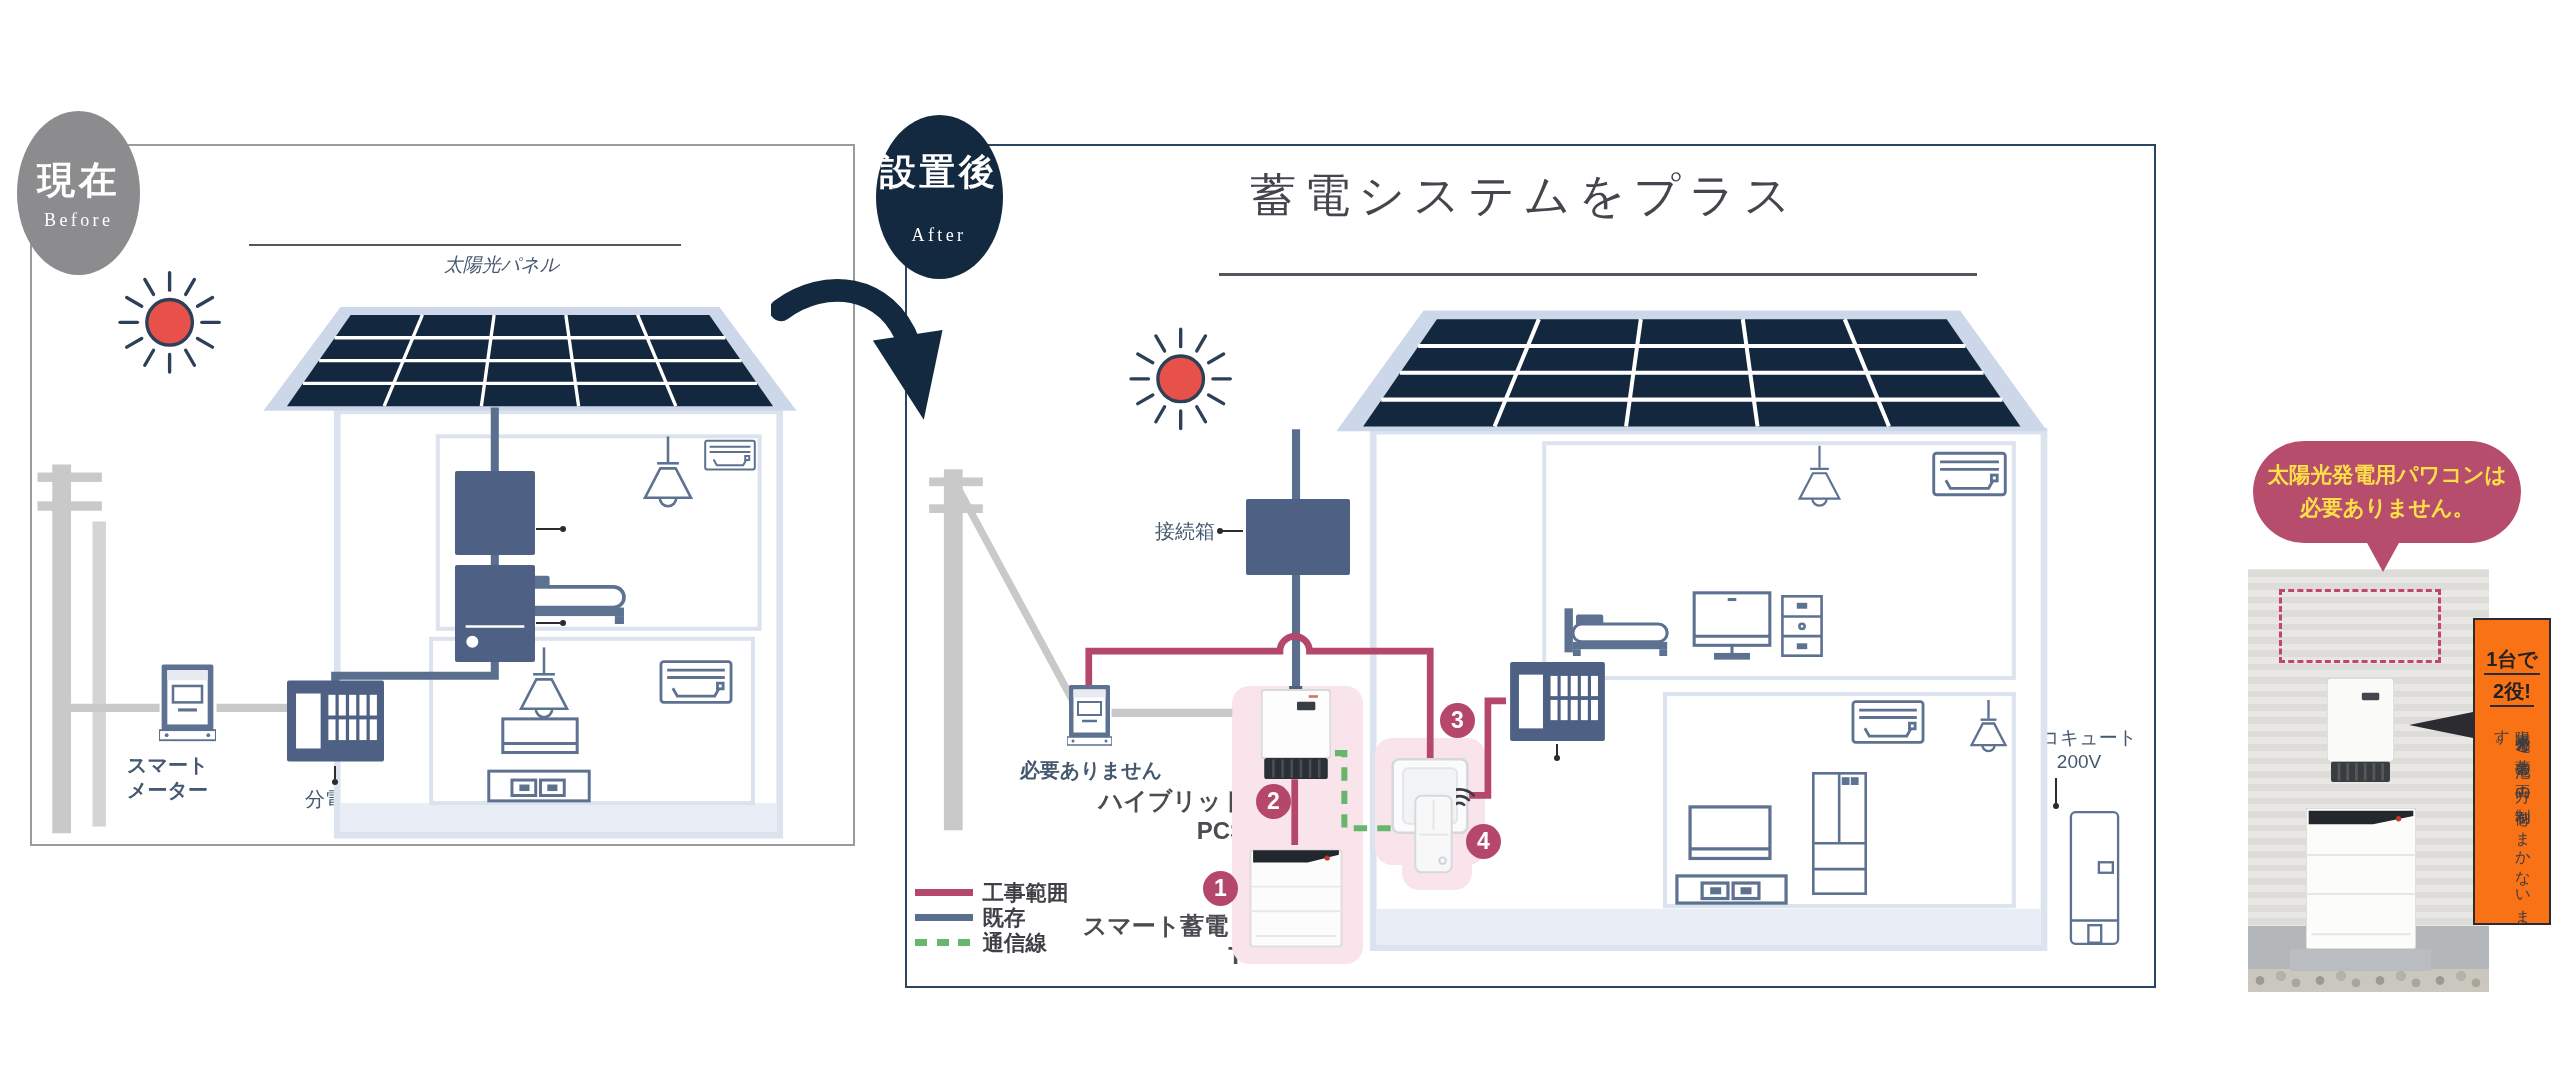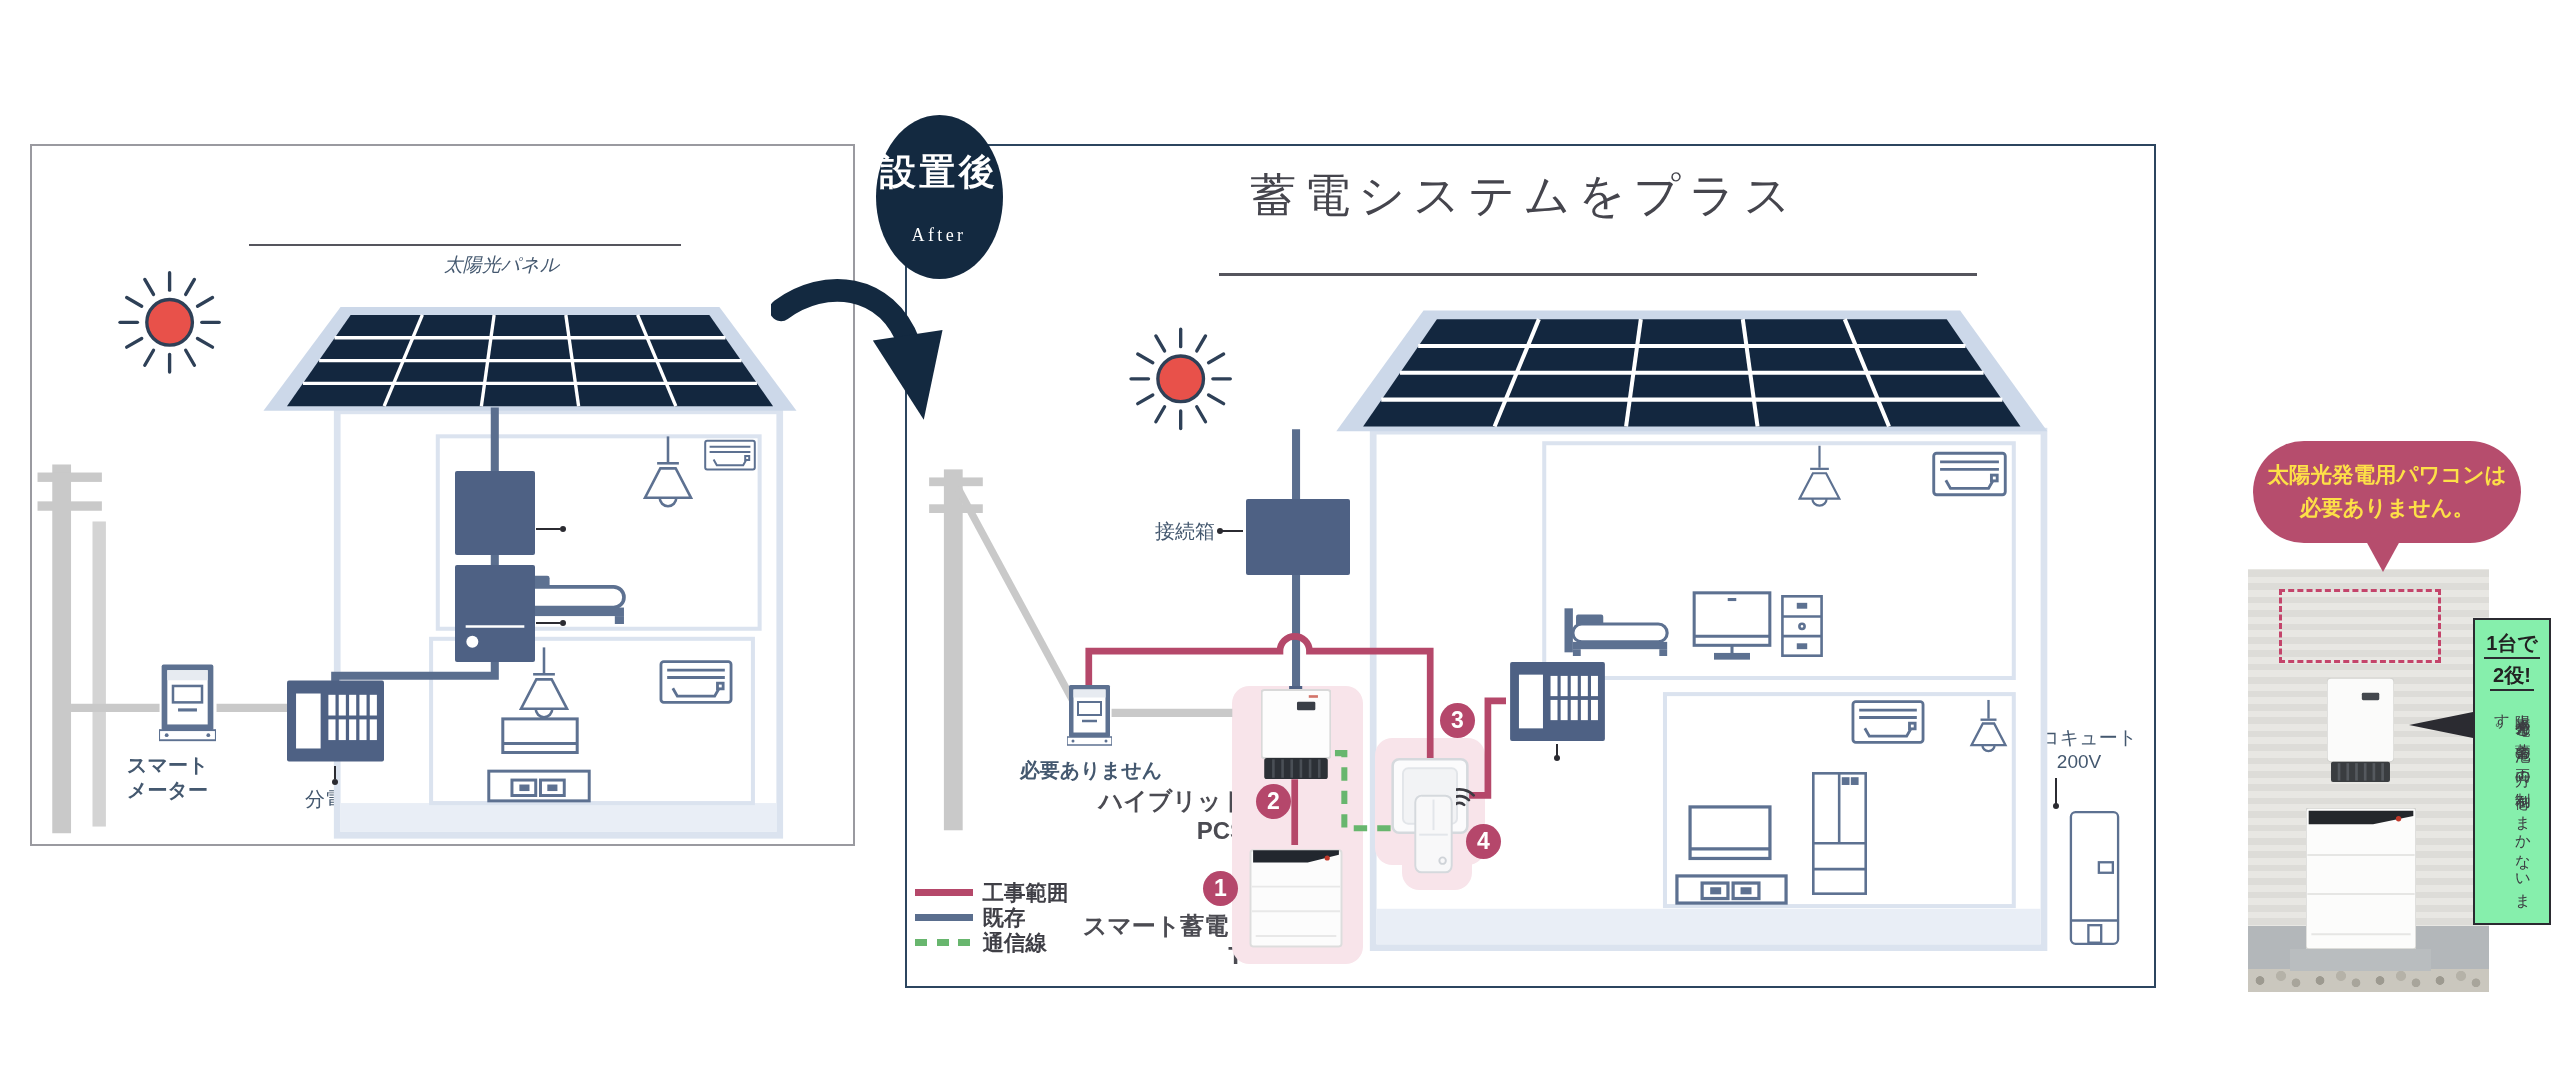--- a/index.html
+++ b/index.html
@@ -37,23 +37,23 @@
        border-right:17.4px solid transparent;border-top:31px solid #b64d6d;z-index:9;}
   #photo{left:2248px;top:569px;width:241px;height:423px;
        background:repeating-linear-gradient(0deg,#dddcd8 0 6.7px,#e8e7e3 6.7px 13.4px);z-index:5;}
   #photo .foundation{position:absolute;left:0;top:357px;width:100%;height:43px;background:#b3b7ba;}
   #photo .gravel{position:absolute;left:0;top:400px;width:100%;height:23px;
        background:radial-gradient(circle at 20% 50%,#9d9a90 4px,transparent 4.7px),
                   radial-gradient(circle at 55% 30%,#b5b2a8 4.7px,transparent 5.4px),
                   radial-gradient(circle at 80% 60%,#a8a59b 4px,transparent 4.7px),#cac7be;
        background-size:60px 23px;}
   .dashed-zone{position:absolute;border:3.4px dashed #c4446b;z-index:8;}
-  #note-box{left:2473px;top:618px;width:78px;height:307px;background:#86efac;
+  #note-box{left:2473px;top:618px;width:78px;height:307px;background:#f97316;
        border:2px solid #2b2b31;box-sizing:border-box;display:flex;flex-direction:column;
-       align-items:center;padding-top:11px;z-index:10;}
+       align-items:center;padding-top:27px;z-index:10;}
   .role-line{font-size:20px;font-weight:bold;color:#222;border-bottom:2.7px solid #2b2b31;
        padding:1.3px 2.7px 2.7px 2.7px;line-height:1.1;}
   #note-vertical{writing-mode:vertical-rl;text-orientation:upright;height:213px;margin-top:10.7px;
        font-size:15.4px;letter-spacing:2px;color:#3c3c42;line-height:1.35;}
   #note-pointer{left:2409px;top:712px;width:0;height:0;border-right:64px solid #2b2b31;
        border-top:13.4px solid transparent;border-bottom:13.4px solid transparent;z-index:11;}
   svg{display:block;}
   .wire-svg{position:absolute;left:0;top:0;z-index:10;overflow:visible;}
   .struct-svg{position:absolute;left:0;top:0;z-index:1;overflow:visible;}
   .zone{position:absolute;background:#f8e4ea;border-radius:17.4px;z-index:6;}
@@ -112,20 +112,24 @@
     </g>
   </svg>
 
   <svg class="wire-svg" width="825" height="702" viewBox="0 0 1230 1047">
     <g fill="none">
       <path d="M58,838 H190 M275,838 H384" stroke="#c9c9c9" stroke-width="12"></path>
       <path d="M690,390 V487 M690,608 V627 M690,768 V790 H452 V800" stroke="#5a6e8e" stroke-width="12"></path>
     </g>
   </svg>
 
+  <div class="badge-circle" style="left:-14.8px;top:-35px;width:123px;height:164px;background:#8c8c8e;">
+    <span class="t1" style="font-size:38px;">現在</span>
+    <span class="t2" style="font-size:18px;">Before</span>
+  </div>
 
   <div class="rule" style="left:217px;top:98px;width:432px;height:2px;"></div>
 
   <div class="lbl navy" style="left:362px;top:107px;width:215px;text-align:center;font-size:19px;font-style:italic;">太陽光パネル</div>
 
   <div class="device" style="left:423px;top:325px;width:80px;height:84px;background:#4e6184;border-radius:2px;"></div>
   <div class="leader-h" style="left:504px;top:382px;width:24px;"></div>
   <div class="leader-dot" style="left:528px;top:380px;"></div>
   <div class="lbl navy" style="left:539px;top:369px;font-size:20px;">接続箱</div>
 

